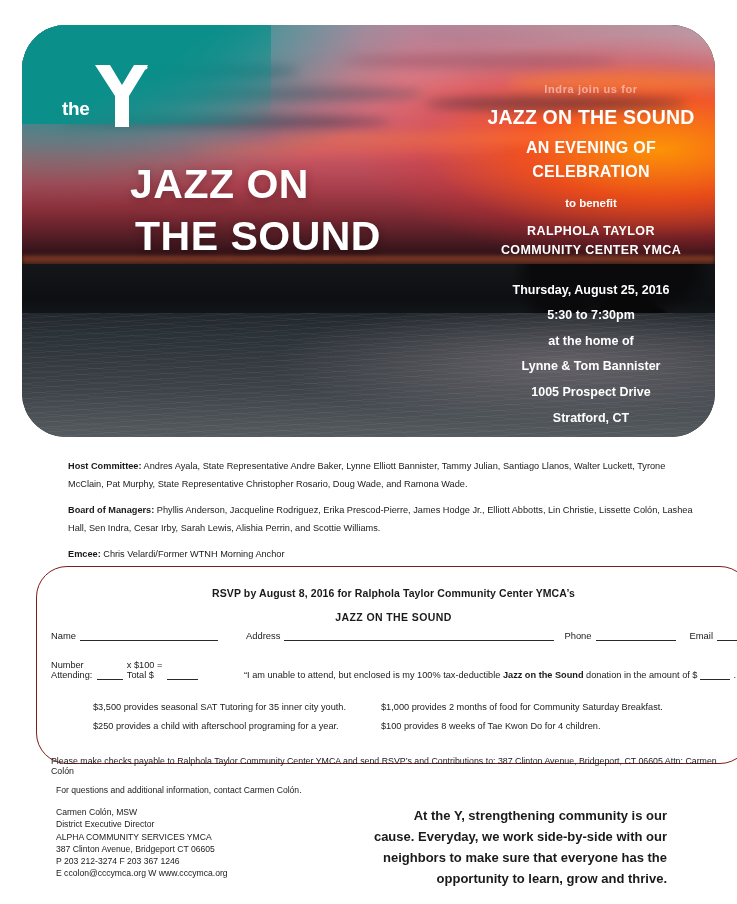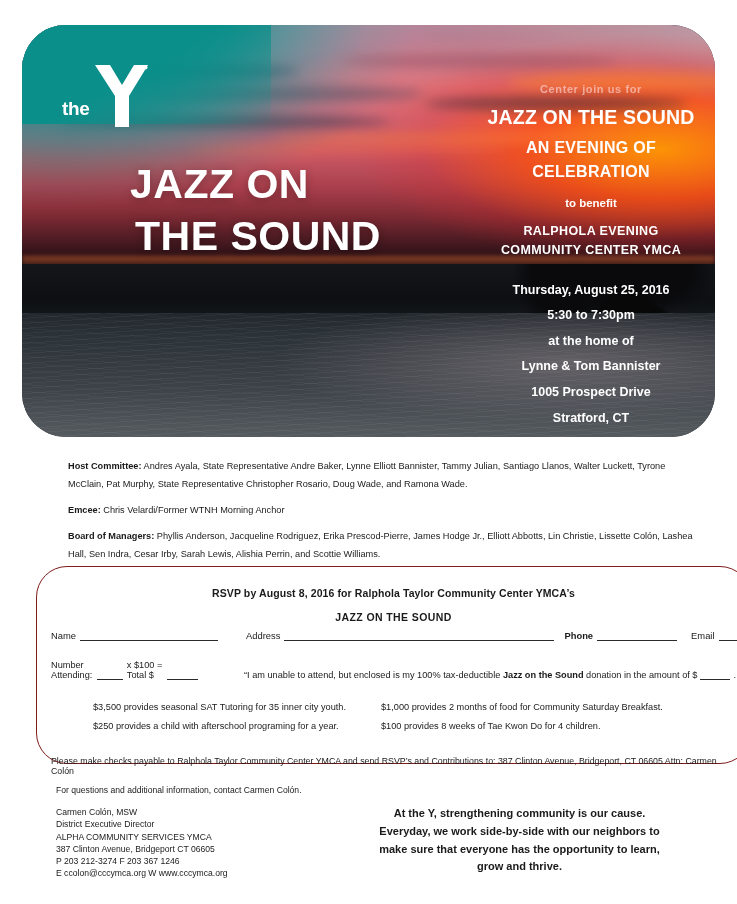--- a/index.html
+++ b/index.html
@@ -261,21 +261,21 @@
   }
   .field { display: flex; align-items: flex-end; }
   .field .lbl { white-space: nowrap; margin-right: 4px; }
   .rule {
     border-bottom: 1px solid #2a2a2a;
     height: 11px;
   }
   .f-name .rule { width: 138px; }
   .f-addr { margin-left: 28px; }
   .f-addr .rule { width: 270px; }
-  .f-phone { margin-left: 10px; font-weight: bold; }
+  .f-phone { margin-left: 10px; }
   .f-phone .rule { width: 80px; }
   .f-email { margin-left: 14px; }
   .f-email .rule { width: 128px; }
 
   .attend-row {
     display: flex;
     align-items: flex-end;
     margin: 19px 14px 0 14px;
     font-size: 9.2px;
   }
@@ -306,22 +306,22 @@
     top: 784px;
     font-size: 8.6px;
     line-height: 1.42;
   }
   .footer-left .q { margin-bottom: 10px; }
   .footer-mission {
     position: absolute;
     left: 372px;
     top: 805px;
     width: 295px;
-    text-align: center;
-    font-size: 11px;
+    text-align: right;
+    font-size: 13px;
     font-weight: 700;
     line-height: 1.62;
   }
 </style>
 </head>
 <body>
 
 <div class="hero">
   <div class="sky">
     <div class="cloudband c8"></div>
@@ -351,48 +351,48 @@
       <circle cx="52.5" cy="4.5" r="2" fill="#ffffff"></circle>
     </svg>
   </div>
 
   <div class="headline">
     <div class="l1">JAZZ ON</div>
     <div class="l2">THE SOUND</div>
   </div>
 
   <div class="info">
-    <div class="faint">Center join us for</div>
+    <div class="faint">Indra join us for</div>
     <div class="big">JAZZ ON THE SOUND</div>
     <div class="mid">AN EVENING OF</div>
     <div class="mid" style="margin-top:0">CELEBRATION</div>
     <div class="small">to benefit</div>
-    <div class="org">RALPHOLA EVENING</div>
+    <div class="org">RALPHOLA TAYLOR</div>
     <div class="org" style="margin-top:0">COMMUNITY CENTER YMCA</div>
     <div class="when">
       <div>Thursday, August 25, 2016</div>
       <div>5:30 to 7:30pm</div>
       <div>at the home of</div>
       <div>Lynne &amp; Tom Bannister</div>
       <div>1005 Prospect Drive</div>
       <div>Stratford, CT</div>
     </div>
 
   </div>
 </div>
 
 <div class="committee">
   <p>
     <b>Host Committee:</b><span> Andres Ayala, State Representative Andre Baker, Lynne Elliott Bannister, Tammy Julian, Santiago Llanos, Walter Luckett, Tyrone McClain, Pat Murphy, State Representative Christopher Rosario, Doug Wade, and Ramona Wade.</span>
   </p>
   <p>
-    <b>Emcee:</b><span> Chris Velardi/Former WTNH Morning Anchor</span>
+    <b>Board of Managers:</b><span> Phyllis Anderson, Jacqueline Rodriguez, Erika Prescod-Pierre, James Hodge Jr., Elliott Abbotts, Lin Christie, Lissette Colón, Lashea Hall, Sen Indra, Cesar Irby, Sarah Lewis, Alishia Perrin, and Scottie Williams.</span>
   </p>
   <p>
-    <b>Board of Managers:</b><span> Phyllis Anderson, Jacqueline Rodriguez, Erika Prescod-Pierre, James Hodge Jr., Elliott Abbotts, Lin Christie, Lissette Colón, Lashea Hall, Sen Indra, Cesar Irby, Sarah Lewis, Alishia Perrin, and Scottie Williams.</span>
+    <b>Emcee:</b><span> Chris Velardi/Former WTNH Morning Anchor</span>
   </p>
 </div>
 
 <div class="form">
   <div class="form-title">RSVP by August 8, 2016 for Ralphola Taylor Community Center YMCA’s</div>
   <div class="form-subtitle">JAZZ ON THE SOUND</div>
 
   <div class="fields">
     <div class="field f-name">
       <span class="lbl">Name</span>

